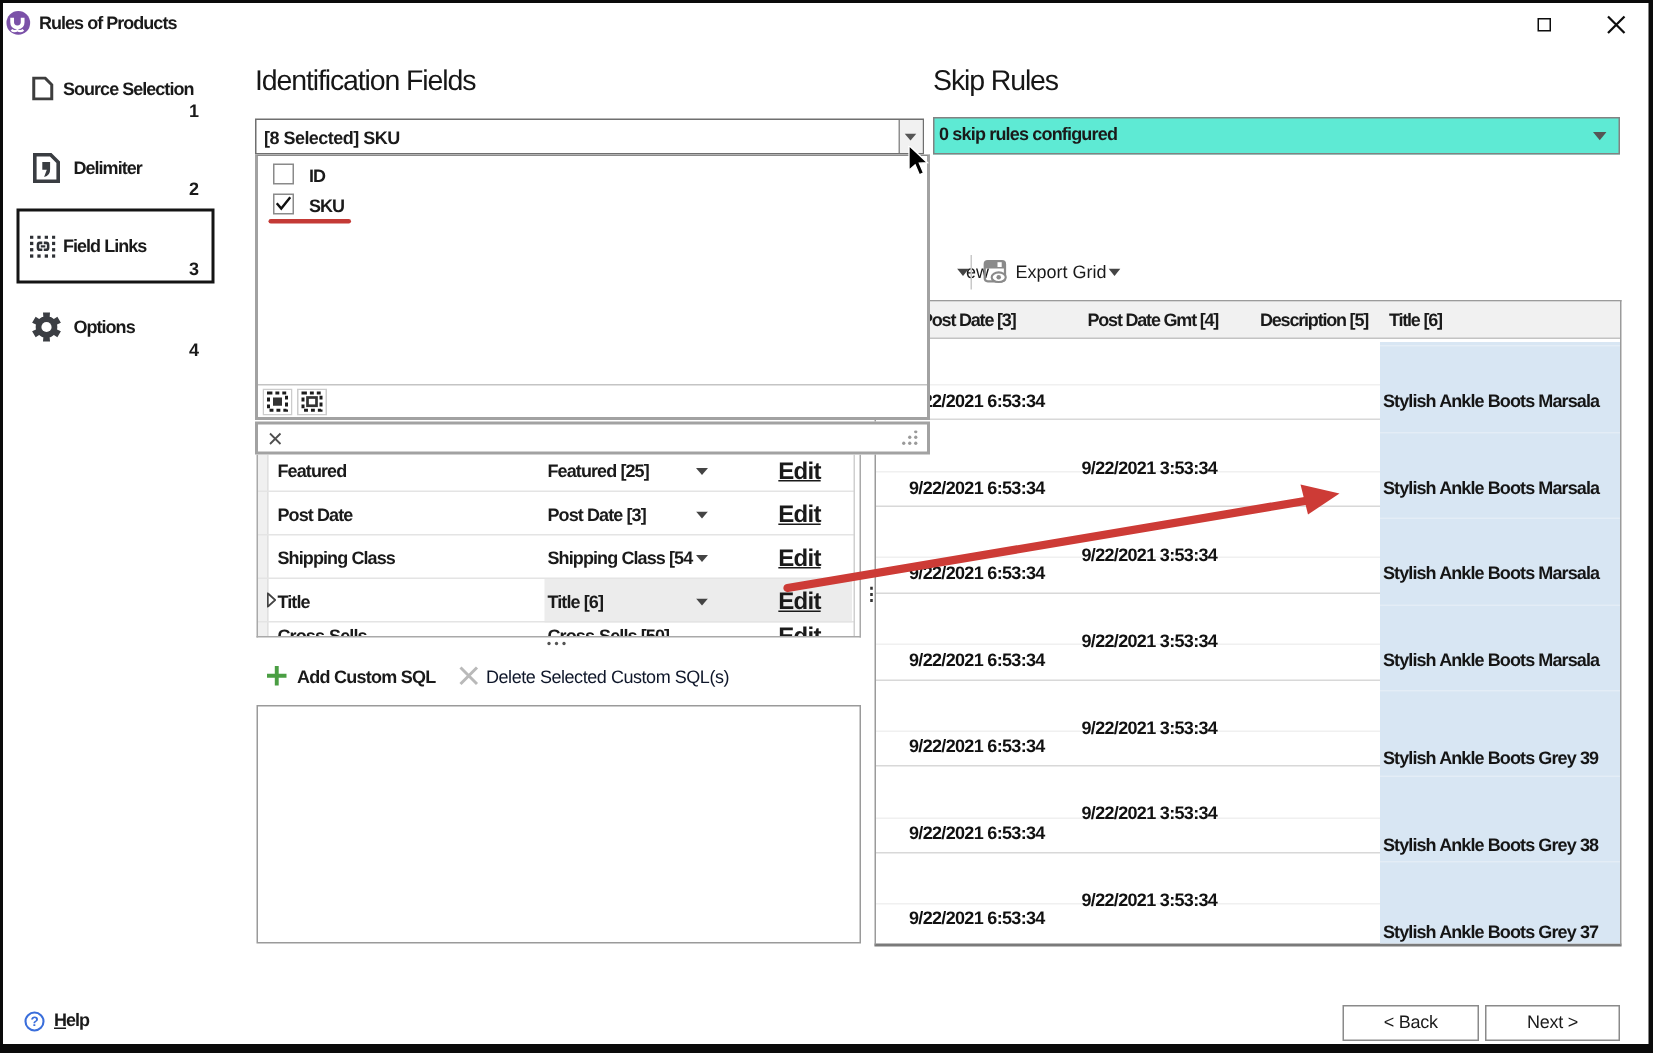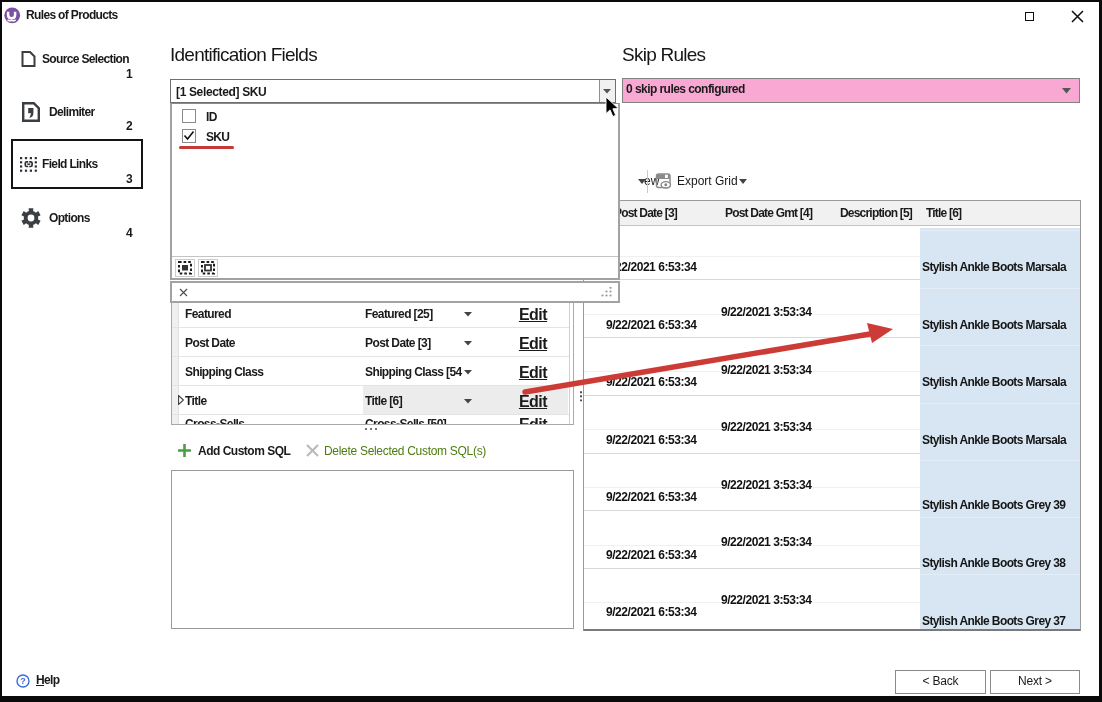--- a/index.html
+++ b/index.html
@@ -80,21 +80,21 @@
 <svg class="abs" style="left:21px; top:208px;" width="20" height="20" viewBox="0 0 20 20">
   <path d="M6.76 3.57 L7.13 3.40 L7.51 3.25 L7.89 3.11 L7.65 0.28 L12.35 0.28 L12.11 3.11 L12.49 3.25 L12.87 3.40 L13.24 3.57 L13.95 3.98 L14.28 4.21 L14.60 4.46 L14.91 4.73 L17.24 3.10 L19.59 7.18 L17.02 8.38 L17.10 8.78 L17.15 9.18 L17.19 9.59 L17.19 10.41 L17.15 10.82 L17.10 11.22 L17.02 11.62 L19.59 12.82 L17.24 16.90 L14.91 15.27 L14.60 15.54 L14.28 15.79 L13.95 16.02 L13.24 16.43 L12.87 16.60 L12.49 16.75 L12.11 16.89 L12.35 19.72 L7.65 19.72 L7.89 16.89 L7.51 16.75 L7.13 16.60 L6.76 16.43 L6.05 16.02 L5.72 15.79 L5.40 15.54 L5.09 15.27 L2.76 16.90 L0.41 12.82 L2.98 11.62 L2.90 11.22 L2.85 10.82 L2.81 10.41 L2.81 9.59 L2.85 9.18 L2.90 8.78 L2.98 8.38 L0.41 7.18 L2.76 3.10 L5.09 4.73 L5.40 4.46 L5.72 4.21 L6.05 3.98 Z" fill="#3b3e43"></path>
   <circle cx="10" cy="10" r="3.4" fill="#fff"></circle>
 </svg>
 <div class="abs t12" style="left:49px; top:211px;">Options</div>
 <div class="abs num" style="left:126px; top:226px;">4</div>
 
 <div class="abs heading" style="left:170px; top:44px;">Identification Fields</div>
 <div class="abs heading" style="left:622px; top:44px;">Skip Rules</div>
 
-<div class="abs" style="left:622px; top:78px; width:458px; height:25px; border:1px solid #828282; background:#f9a8d4;">
+<div class="abs" style="left:622px; top:78px; width:458px; height:25px; border:1px solid #828282; background:#5eead4;">
   <div class="t12" style="position:absolute; left:3px; top:3px; letter-spacing:-0.55px;">0 skip rules configured</div>
   <svg style="position:absolute; right:8px; top:9px;" width="9" height="6" viewBox="0 0 9 6">
         <path d="M0 0 L9 0 L4.5 5.5 Z" fill="#555"></path>
       </svg>
 </div>
 
 <div class="abs" style="left:619px; top:174px; font-size:12px; font-weight:400;padding-left:25px;">ew</div>
 <svg class="abs" style="left:638px; top:179px;" width="8" height="6" viewBox="0 0 8 6">
       <path d="M0 0 L8 0 L4 5 Z" fill="#444"></path>
     </svg>
@@ -220,26 +220,26 @@
 </div>
 <div class="abs" style="left:575px; top:389px; font-size:12px; font-weight:700; color:#333; letter-spacing:0;">⋮</div>
 
 <svg class="abs" style="left:177px; top:443px;" width="15" height="15" viewBox="0 0 15 15">
   <path d="M7.5 1 V14 M1 7.5 H14" stroke="#4a9e43" stroke-width="2.6"></path>
 </svg>
 <div class="abs t12" style="left:198px; top:444px; letter-spacing:-0.5px;">Add Custom SQL</div>
 <svg class="abs" style="left:306px; top:444px;" width="13" height="13" viewBox="0 0 13 13">
   <path d="M1 1 L12 12 M12 1 L1 12" stroke="#b9b9b9" stroke-width="2"></path>
 </svg>
-<div class="abs" style="left:324px; top:444px; font-size:12px; font-weight:400; color:#4d7c0f; letter-spacing:-0.3px; white-space:nowrap;">Delete Selected Custom SQL(s)</div>
+<div class="abs" style="left:324px; top:444px; font-size:12px; font-weight:400; color:#0f172a; letter-spacing:-0.3px; white-space:nowrap;">Delete Selected Custom SQL(s)</div>
 
 <div class="abs" style="left:171px; top:470px; width:403px; height:159px; border:1px solid #9a9a9a;"></div>
 
 <div class="abs" style="left:170px; top:79px; width:446px; height:24px; border:1px solid #6f6f6f; background:#fff;">
-  <div class="t12" style="position:absolute; left:5px; top:5px; letter-spacing:-0.35px;">[1 Selected] SKU</div>
+  <div class="t12" style="position:absolute; left:5px; top:5px; letter-spacing:-0.35px;">[8 Selected] SKU</div>
   <div style="position:absolute; right:0; top:0; width:15px; height:22px; background:#f1f1f1;"></div>
   <div style="position:absolute; right:15px; top:0; width:1px; height:22px; background:#8f8f8f;"></div>
   <svg style="position:absolute; right:4px; top:9px;" width="8" height="5" viewBox="0 0 8 5">
         <path d="M0 0 L8 0 L4 4.6 Z" fill="#555"></path>
       </svg>
 </div>
 <div class="abs" id="popupA" style="left:170px; top:103px; width:450px; height:177px; border-left:2px solid #a2a2a2; border-right:2px solid #a2a2a2; border-bottom:2px solid #a2a2a2; border-top:1px solid #8a8a8a; background:#fff;">
   <div style="position:absolute; left:0; top:152px; width:446px; height:1px; background:#c4c4c4;"></div>
   <div style="position:absolute; left:10px; top:5px; width:14px; height:14px; border:1px solid #8a8a8a;"></div>
   <div class="t12" style="position:absolute; left:34px; top:6px;">ID</div>

